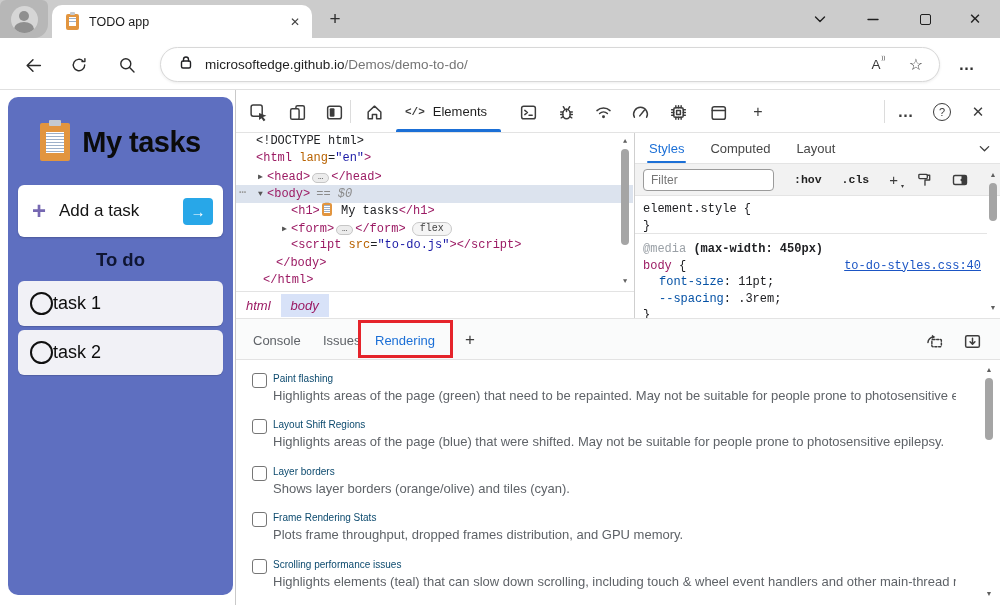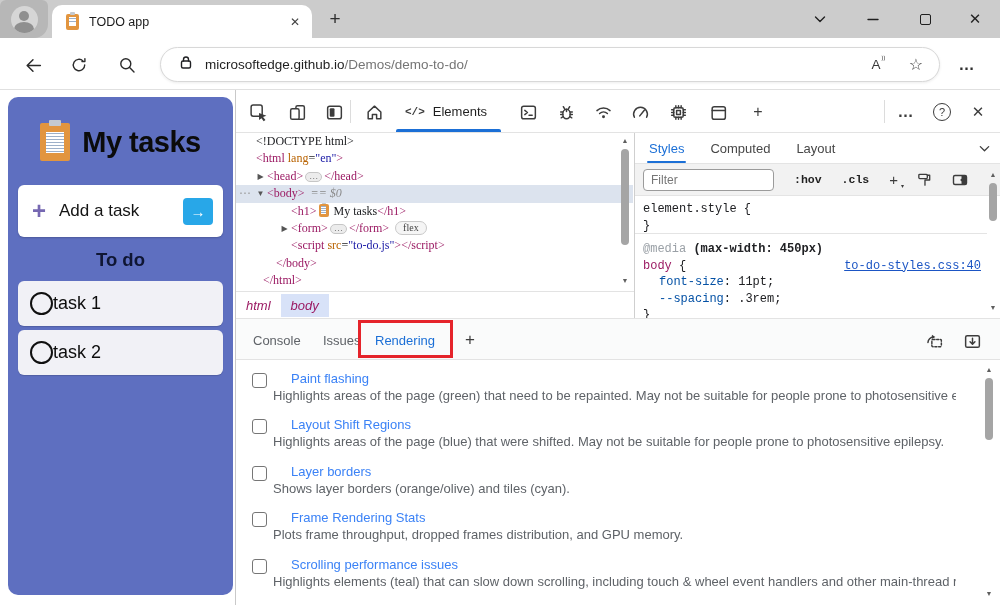--- a/index.html
+++ b/index.html
@@ -61,21 +61,21 @@
   .dt-toolbar { position:absolute; left:0; top:0; width:100%; height:43px; border-bottom:1px solid #e3e3e3; background:#fff; }
   .dt-ic { position:absolute; top:8px; width:28px; height:28px; display:flex; align-items:center; justify-content:center; color:#3c3c3c; }
   .dt-sep { position:absolute; top:10px; width:1px; height:23px; background:#dcdcdc; }
   .el-tab { position:absolute; left:155px; top:0; height:43px; display:flex; align-items:center; gap:8px; padding:0 14px; }
   .el-tab .code-glyph { font-family:"Liberation Mono", monospace; font-size:11px; font-weight:bold; color:#3a3a3a; }
   .el-tab .el-label { font-size:13px; color:#1f1f1f; }
   .el-underline { position:absolute; left:160px; bottom:0; width:105px; height:3px; background:#1b6fd6; border-radius:2px 2px 0 0; }
   .dt-help-circle { width:18px; height:18px; border:1.3px solid #3c3c3c; border-radius:50%; display:flex; align-items:center; justify-content:center; font-size:11px; }
 
   
-  .tree { position:absolute; left:0; top:43px; width:397px; height:158px; overflow:hidden; font-family:Liberation Serif, serif; font-size:12px; }
+  .tree { position:absolute; left:0; top:43px; width:397px; height:158px; overflow:hidden; font-family:Liberation Mono, monospace; font-size:12px; }
   .tline { position:relative; height:17.4px; line-height:17.4px; white-space:nowrap; }
   .tline.sel { background:#dce3ee; }
   .tok-tag { color:#9b1a63; } .tok-attr { color:#b86200; } .tok-val { color:#1a1aa6; }
   .tok-plain { color:#202124; } .tok-gray { color:#8a8a8a; font-style:italic; }
   .tw { display:inline-block; width:13px; color:#555; font-size:8px; text-align:center; vertical-align:1px; }
   .gutter-dots { position:absolute; left:3px; color:#9a9a9a; letter-spacing:1px; }
   .dots-pill { display:inline-block; width:17px; height:10px; border:1px solid #c6c6c6; border-radius:5px; background:#ececec; color:#555; font-size:9px; line-height:6px; text-align:center; vertical-align:1px; margin:0 2px; }
   .flex-badge { display:inline-block; padding:0 7px; height:14px; border:1px solid #c9c9c9; border-radius:7px; background:#f5f5f5; color:#444; font-size:10px; line-height:12px; margin-left:6px; vertical-align:1px; }
 
   
@@ -116,21 +116,21 @@
   .dtab { position:absolute; top:0; height:42px; display:flex; align-items:center; font-size:13px; color:#5f6368; }
   .dtab.active { color:#1b6fd6; }
   .drawer-plus { position:absolute; left:222px; top:9px; width:24px; height:24px; display:flex; align-items:center; justify-content:center; font-size:17px; color:#3c3c3c; }
   .red-box { position:absolute; left:122px; top:1px; width:95px; height:38px; border:3px solid #e5242b; }
   .drawer-ric { position:absolute; top:9px; width:26px; height:26px; display:flex; align-items:center; justify-content:center; color:#3c3c3c; }
 
   
   .render-panel { position:absolute; left:0; top:270px; width:100%; height:245px; background:#fff; overflow:hidden; }
   .ritem { position:absolute; left:16px; right:44px; }
   .rcheck { position:absolute; left:0; top:3px; width:15px; height:15px; border:1.5px solid #767676; border-radius:3px; background:#fff; }
-  .rlabel { margin-left:39px; font-size:13px; color:#3b82f6; line-height:17px; }
+  .rlabel { margin-left:21px; font-size:10px; color:#0c4a6e; line-height:17px; }
   .rdesc { margin-left:21px; font-size:13px; color:#5f6368; line-height:17px; white-space:nowrap; overflow:hidden; }
 
   svg { stroke:currentColor; fill:none; stroke-width:1.4; stroke-linecap:round; stroke-linejoin:round; }
   svg .fill { fill:currentColor; stroke:none; }
 </style>
 </head>
 <body>
 
 <div id="app">
 

